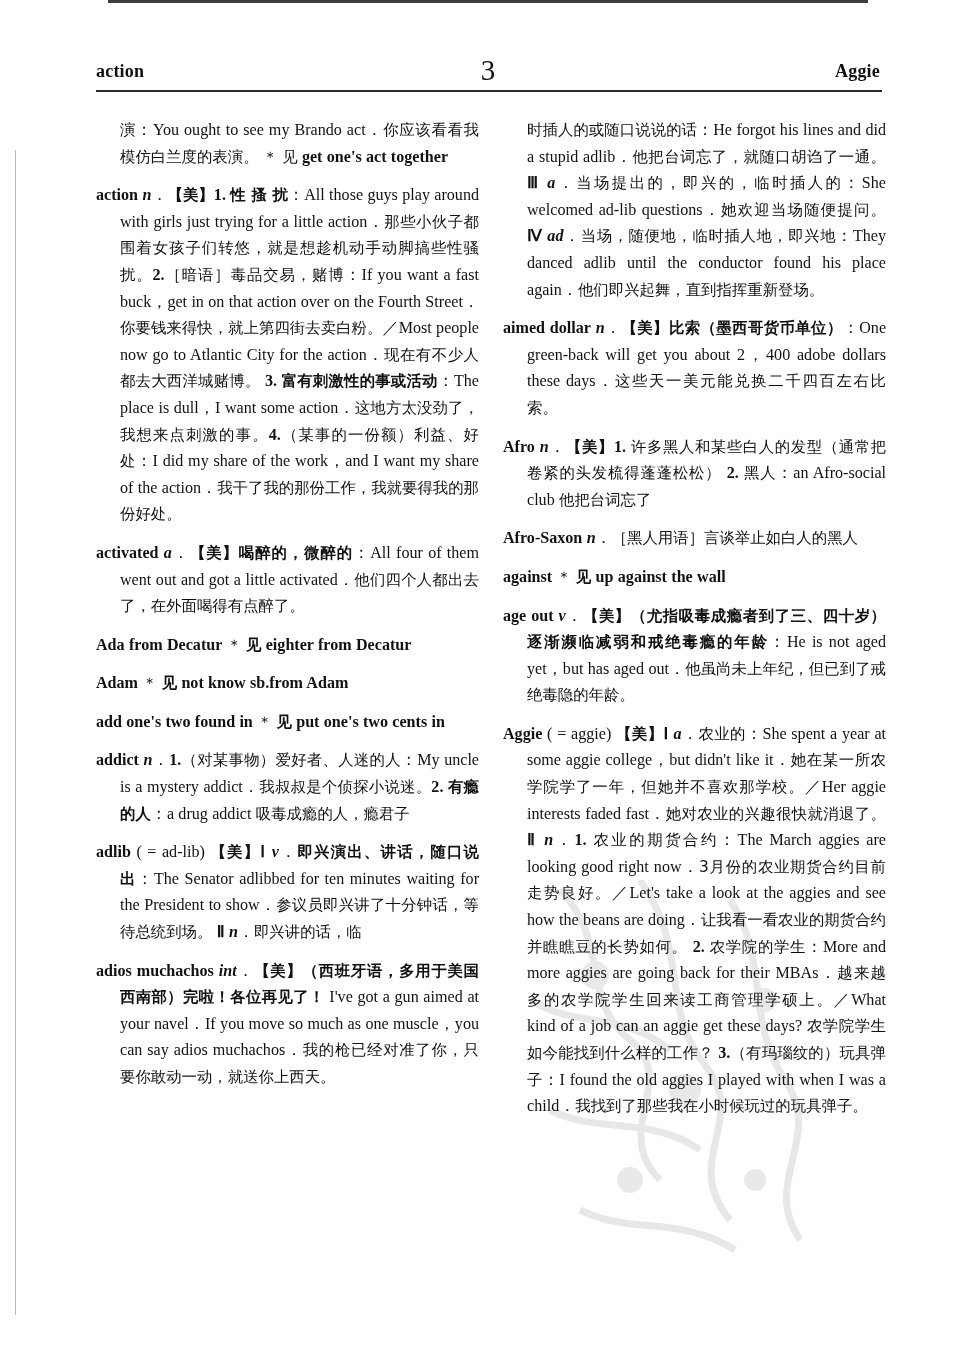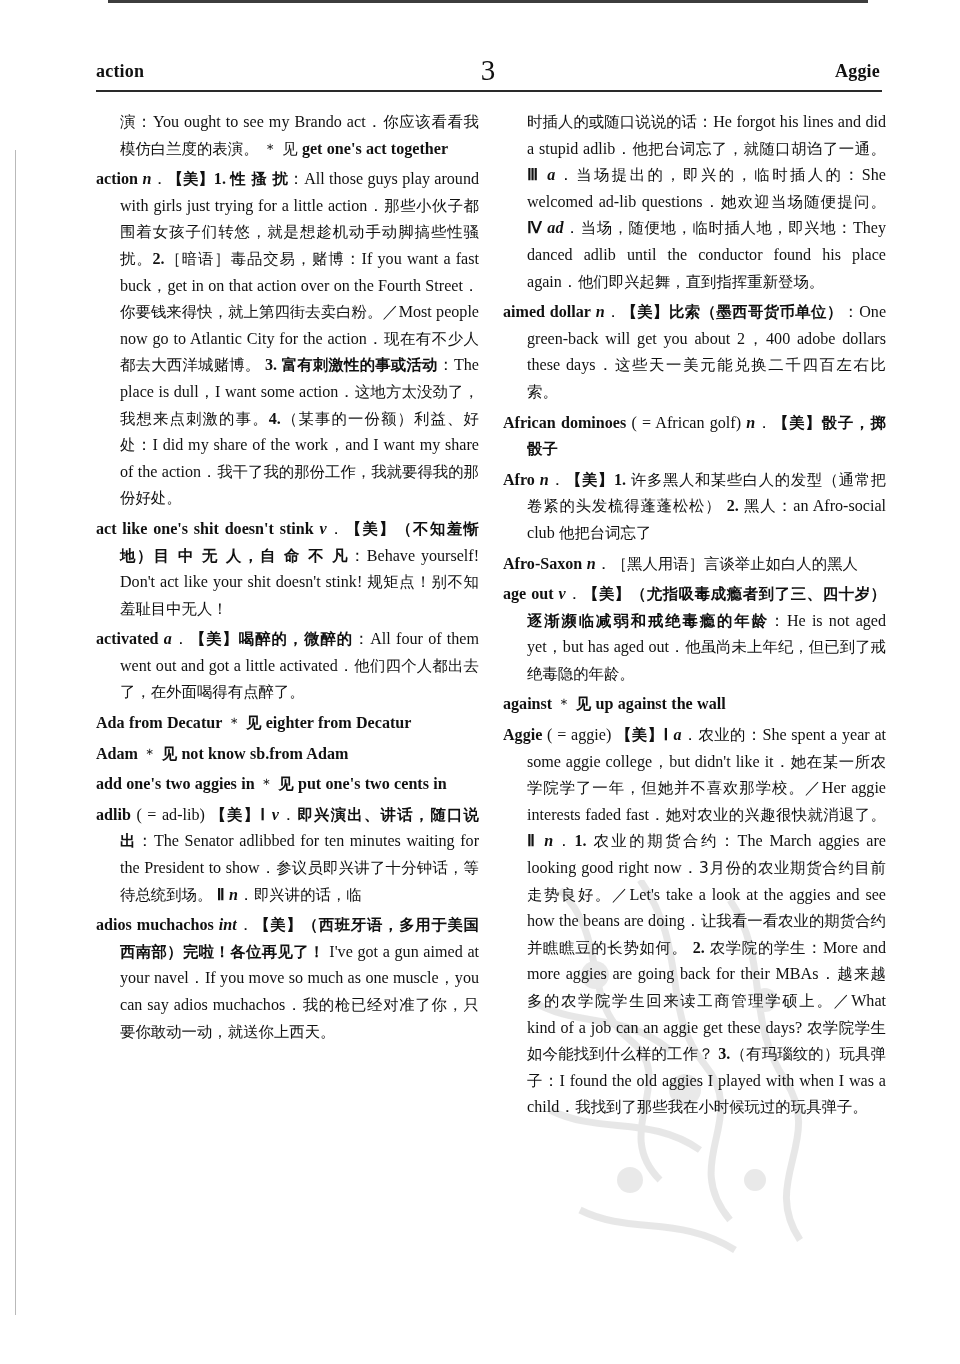--- a/index.html
+++ b/index.html
@@ -81,21 +81,21 @@
     left: 96px; top: 105px;
     width: 790px;
     display: flex;
     gap: 24px;
   }
   .col {
     width: 383px;
   }
 
   .entry {
-    margin: 4px 0 1px 0;
+    margin: 12px 0 1px 0;
     padding-left: 24px;
     text-indent: -24px;
     font-size: 16.1px;
     line-height: 26.6px;
     text-align: justify;
     text-justify: inter-word;
     word-spacing: .3px;
     -webkit-font-smoothing: none;
   }
   .entry:last-child { margin-bottom: 0; }
@@ -145,33 +145,32 @@
     <span class="rh-left">action</span>
     <span class="rh-center">3</span>
     <span class="rh-right">Aggie</span>
   </div>
   <div class="head-rule"></div>
 
   <div class="columns">
     <div class="col" id="col-left">
         <p class="entry cont"><span class="cn">演</span>：You ought to see my Brando act．<span class="cn">你应该看看我模仿白兰度的表演。</span> <span class="star">＊</span> <span class="cn">见</span> <span class="ref">get one's act together</span></p>
         <p class="entry"><span class="hw">action</span> <span class="pos">n</span>．<span class="cnb">【美】</span><span class="sense">1.</span> <span class="cnb">性 搔 扰</span>：All those guys play around with girls just trying for a little action．<span class="cn">那些小伙子都围着女孩子们转悠，就是想趁机动手动脚搞些性骚扰。</span><span class="sense">2.</span><span class="cn">［暗语］毒品交易，赌博</span>：If you want a fast buck，get in on that action over on the Fourth Street．<span class="cn">你要钱来得快，就上第四街去卖白粉。</span>／Most people now go to Atlantic City for the action．<span class="cn">现在有不少人都去大西洋城赌博。</span> <span class="sense">3.</span> <span class="cnb">富有刺激性的事或活动</span>：The place is dull，I want some action．<span class="cn">这地方太没劲了，我想来点刺激的事。</span><span class="sense">4.</span><span class="cn">（某事的一份额）利益、好处</span>：I did my share of the work，and I want my share of the action．<span class="cn">我干了我的那份工作，我就要得我的那份好处。</span></p>
-        <p class="entry"><span class="hw">act like one's shit doesn't stink</span> <span class="pos">v</span>．<span class="cnb">【美】（不知羞惭地）目 中 无 人，自 命 不 凡</span>：Behave yourself! Don't act like your shit doesn't stink! <span class="cn">规矩点！别不知羞耻目中无人！</span></p>
         <p class="entry"><span class="hw">activated</span> <span class="pos">a</span>．<span class="cnb">【美】喝醉的，微醉的</span>：All four of them went out and got a little activated．<span class="cn">他们四个人都出去了，在外面喝得有点醉了。</span></p>
         <p class="entry"><span class="hw">Ada from Decatur</span> <span class="star">＊</span> <span class="cnb">见</span> <span class="ref">eighter from Decatur</span></p>
         <p class="entry"><span class="hw">Adam</span> <span class="star">＊</span> <span class="cnb">见</span> <span class="ref">not know sb.from Adam</span></p>
-        <p class="entry"><span class="hw">add one's two aggies in</span> <span class="star">＊</span> <span class="cnb">见</span> <span class="ref">put one's two cents in</span></p>
+        <p class="entry"><span class="hw">add one's two found in</span> <span class="star">＊</span> <span class="cnb">见</span> <span class="ref">put one's two cents in</span></p>
+        <p class="entry"><span class="hw">addict</span> <span class="pos">n</span>．<span class="sense">1.</span><span class="cn">（对某事物）爱好者、人迷的人</span>：My uncle is a mystery addict．<span class="cn">我叔叔是个侦探小说迷。</span><span class="sense">2.</span> <span class="cnb">有瘾的人</span>：a drug addict <span class="cn">吸毒成瘾的人，瘾君子</span></p>
         <p class="entry"><span class="hw">adlib</span> ( = ad-lib) <span class="cnb">【美】</span><span class="rom">Ⅰ</span> <span class="pos">v</span>．<span class="cnb">即兴演出、讲话，随口说出</span>：The Senator adlibbed for ten minutes waiting for the President to show．<span class="cn">参议员即兴讲了十分钟话，等待总统到场。</span> <span class="rom">Ⅱ</span> <span class="pos">n</span>．<span class="cn">即兴讲的话，临</span></p>
         <p class="entry"><span class="hw">adios muchachos</span> <span class="pos">int</span>．<span class="cnb">【美】（西班牙语，多用于美国西南部）完啦！各位再见了！</span> I've got a gun aimed at your navel．If you move so much as one muscle，you can say adios muchachos．<span class="cn">我的枪已经对准了你，只要你敢动一动，就送你上西天。</span></p>
       </div>
     <div class="col" id="col-right">
         <p class="entry cont"><span class="cn">时插人的或随口说说的话</span>：He forgot his lines and did a stupid adlib．<span class="cn">他把台词忘了，就随口胡诌了一通。</span> <span class="rom">Ⅲ</span> <span class="pos">a</span>．<span class="cn">当场提出的，即兴的，临时插人的</span>：She welcomed ad-lib questions．<span class="cn">她欢迎当场随便提问。</span> <span class="rom">Ⅳ</span> <span class="pos">ad</span>．<span class="cn">当场，随便地，临时插人地，即兴地</span>：They danced adlib until the conductor found his place again．<span class="cn">他们即兴起舞，直到指挥重新登场。</span></p>
         <p class="entry"><span class="hw">aimed dollar</span> <span class="pos">n</span>．<span class="cnb">【美】比索（墨西哥货币单位）</span>：One green-back will get you about 2，400 adobe dollars these days．<span class="cn">这些天一美元能兑换二千四百左右比索。</span></p>
-        <p class="entry"><span class="hw">African dominoes</span> ( = African golf) <span class="pos">n</span>．<span class="cnb">【美】骰子，掷骰子</span></p>
         <p class="entry"><span class="hw">Afro</span> <span class="pos">n</span>．<span class="cnb">【美】</span><span class="sense">1.</span> <span class="cn">许多黑人和某些白人的发型（通常把卷紧的头发梳得蓬蓬松松）</span> <span class="sense">2.</span> <span class="cn">黑人</span>：an Afro-social club <span class="cn">他把台词忘了</span></p>
         <p class="entry"><span class="hw">Afro-Saxon</span> <span class="pos">n</span>．<span class="cn">［黑人用语］言谈举止如白人的黑人</span></p>
+        <p class="entry"><span class="hw">against</span> <span class="star">＊</span> <span class="cnb">见</span> <span class="ref">up against the wall</span></p>
         <p class="entry"><span class="hw">age out</span> <span class="pos">v</span>．<span class="cnb">【美】（尤指吸毒成瘾者到了三、四十岁）逐渐濒临减弱和戒绝毒瘾的年龄</span>：He is not aged yet，but has aged out．<span class="cn">他虽尚未上年纪，但已到了戒绝毒隐的年龄。</span></p>
-        <p class="entry"><span class="hw">against</span> <span class="star">＊</span> <span class="cnb">见</span> <span class="ref">up against the wall</span></p>
         <p class="entry"><span class="hw">Aggie</span> ( = aggie) <span class="cnb">【美】</span><span class="rom">Ⅰ</span> <span class="pos">a</span>．<span class="cn">农业的</span>：She spent a year at some aggie college，but didn't like it．<span class="cn">她在某一所农学院学了一年，但她并不喜欢那学校。</span>／Her aggie interests faded fast．<span class="cn">她对农业的兴趣很快就消退了。</span> <span class="rom">Ⅱ</span> <span class="pos">n</span>．<span class="sense">1.</span> <span class="cn">农业的期货合约</span>：The March aggies are looking good right now．<span class="cn">3月份的农业期货合约目前走势良好。</span>／Let's take a look at the aggies and see how the beans are doing．<span class="cn">让我看一看农业的期货合约并瞧瞧豆的长势如何。</span> <span class="sense">2.</span> <span class="cn">农学院的学生</span>：More and more aggies are going back for their MBAs．<span class="cn">越来越多的农学院学生回来读工商管理学硕上。</span>／What kind of a job can an aggie get these days? <span class="cn">农学院学生如今能找到什么样的工作？</span> <span class="sense">3.</span><span class="cn">（有玛瑙纹的）玩具弹子</span>：I found the old aggies I played with when I was a child．<span class="cn">我找到了那些我在小时候玩过的玩具弹子。</span></p>
       </div>
   </div>
 
 </div>
 
 </body></html>

